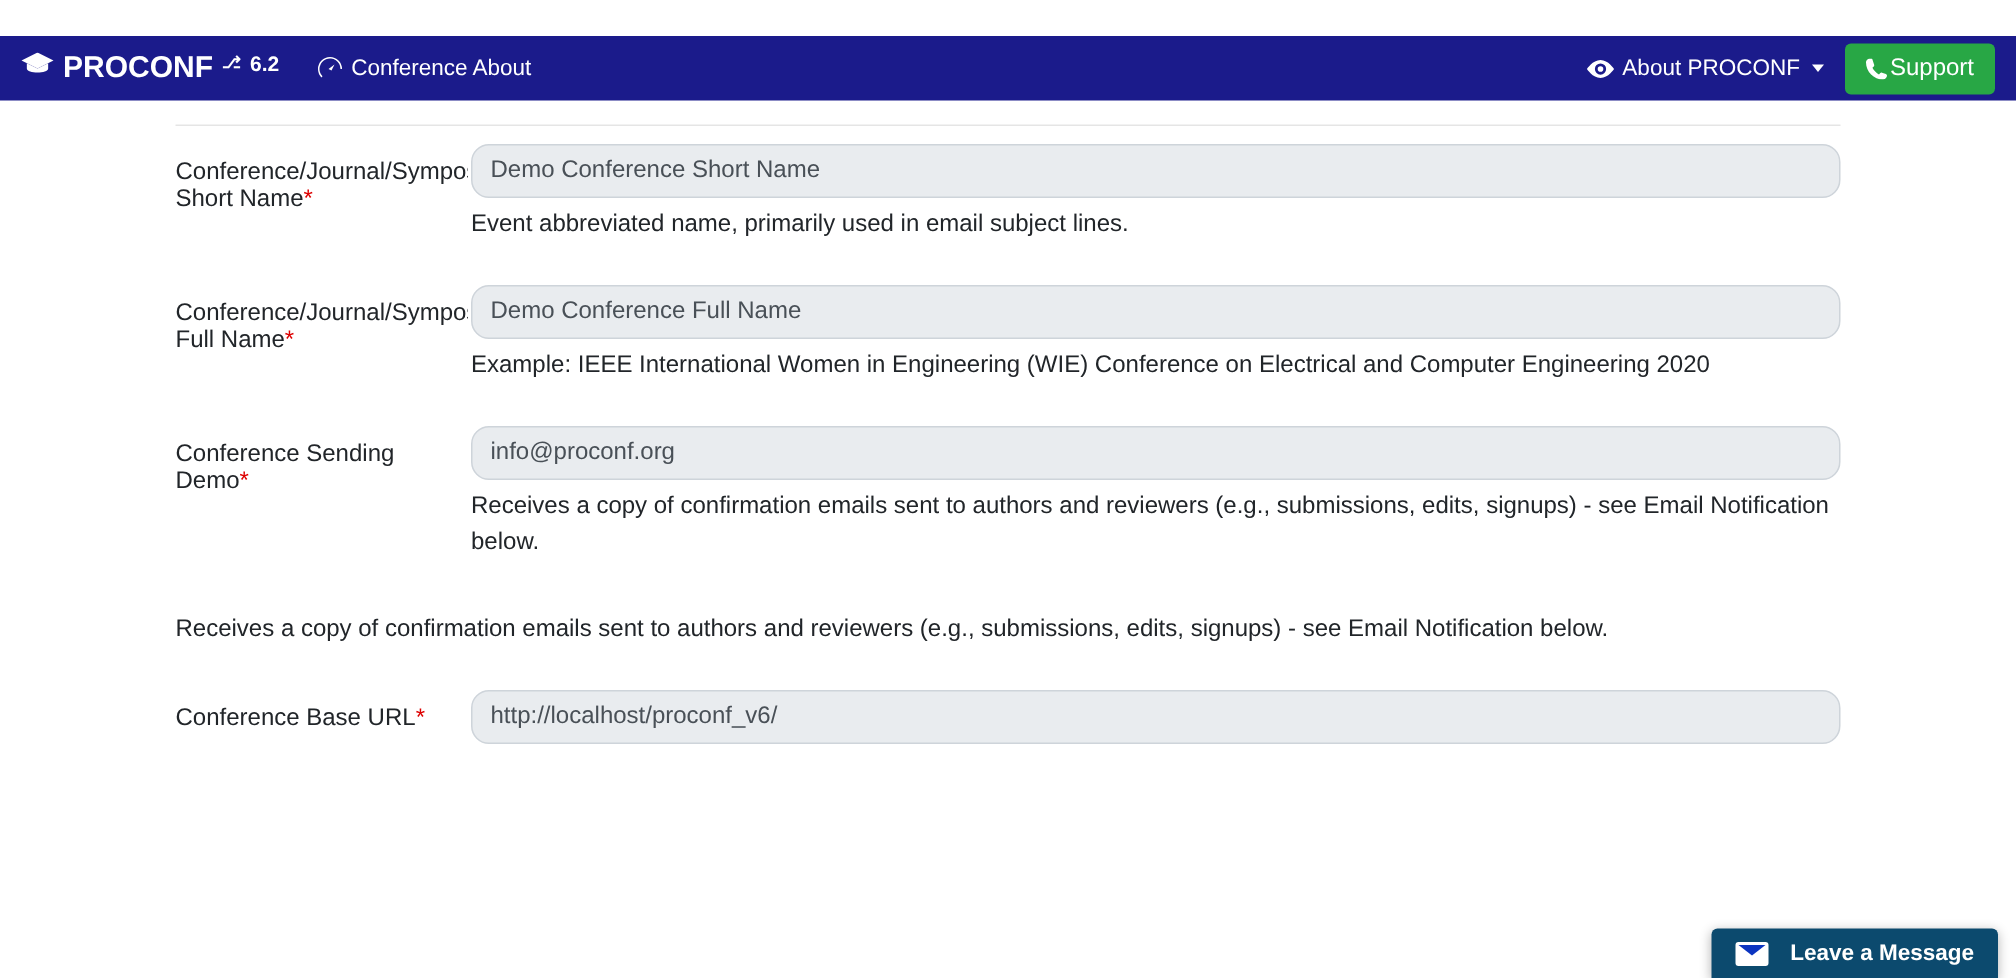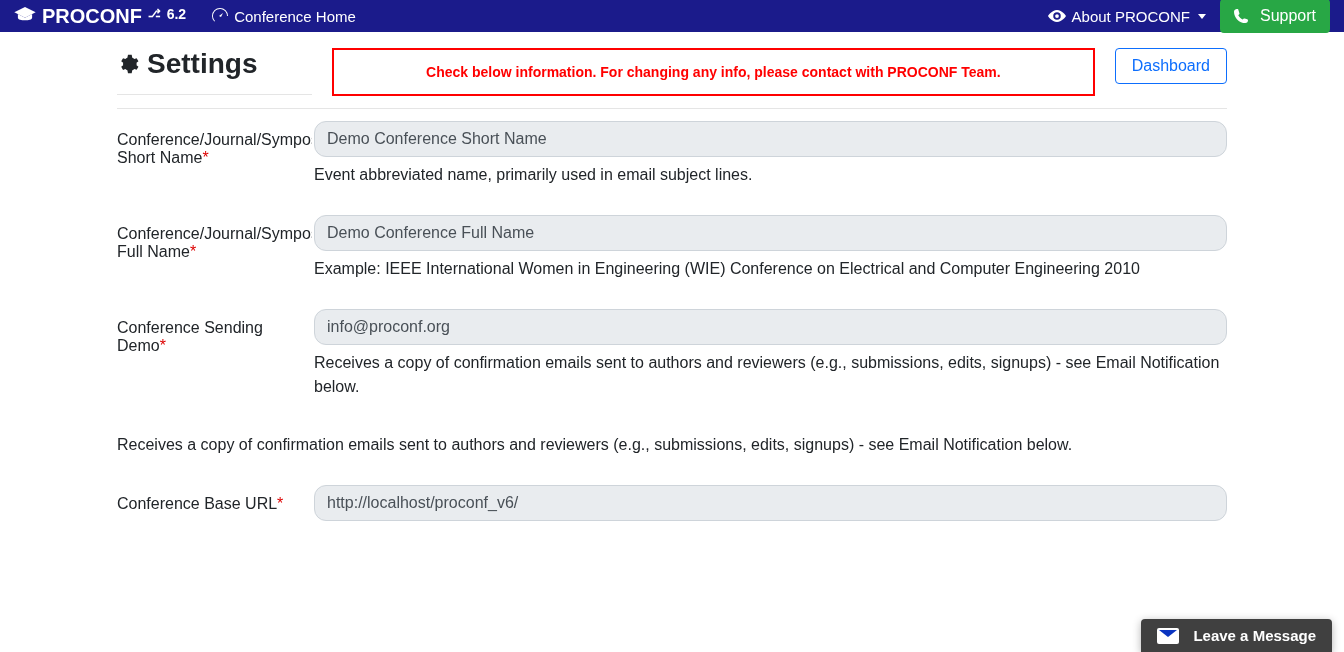--- a/index.html
+++ b/index.html
@@ -6,25 +6,26 @@
   body {
     font-family: "Segoe UI", Arial, sans-serif;
     font-size: 16px;
     color: #333;
     background: #fff;
     width: 1344px;
   }
   
   .navbar {
     background: #1b1b8b;
-    height: 32px;
+    height: 43px;
     display: flex;
     align-items: center;
     padding: 0 14px;
     color: #fff;
+    margin-top: 24px;
   }
   .navbar-left { display: flex; align-items: center; gap: 22px; }
   .brand {
     display: flex; align-items: baseline; gap: 6px;
     font-weight: 600; font-size: 20px;
     cursor: pointer;
   }
   .brand .cap-icon { width: 22px; height: 16px; }
   .brand .ver-icon { font-size: 11px; position: relative; top:-6px; }
   .brand .ver { font-size: 14px; position: relative; top:-4px; }
@@ -34,21 +35,21 @@
     padding: 6px 4px;
   }
   .navbar-right { margin-left: auto; display: flex; gap: 14px;}
   .about-link { display:flex; align-items:center; gap:6px; color:#fff; font-size:15px; cursor:pointer;}
   .caret-down {
     width:0;height:0;border-left:4px solid transparent;border-right:4px solid transparent;
     border-top:5px solid #fff;margin-left:2px;
   }
   .btn-support {
     background:#28a745;border:none;border-radius:4px;color:#fff;
-    font-size:16px;padding:8px 14px;display:flex;align-items:center;gap:12px;cursor:pointer;
+    font-size:16px;padding:8px 14px;display:flex;align-items:center;gap:2px;cursor:pointer;
   }
   
   .container {
     max-width: 1110px;
     margin: 0 auto;
     padding: 16px 0 40px 0;
   }
   .header-row {
     display:flex; align-items:flex-start; gap:20px; margin-bottom:12px;
   }
@@ -84,21 +85,21 @@
   .req { color:#d00; }
   .input-col { flex:1; }
   .form-control {
     width:100%; background:#e9ecef; border:1px solid #ced4da;
     border-radius:12px; font-size:16px; color:#495057; padding:8px 12px;
   }
   .help-text { font-size:16px; color:#212529; margin-top:6px; line-height:1.5;}
   
   .chat-widget {
     position:fixed; bottom:0; right:12px;
-    background:#404040; color:#fff; display:flex; align-items:center;
+    background:#0c4a6e; color:#fff; display:flex; align-items:center;
     gap:14px; padding:8px 16px; border-radius:4px 4px 0 0;
     font-weight:600; font-size:15px; cursor:pointer;
     box-shadow: 0 2px 8px rgba(0,0,0,.3);
   }
   .mail-icon {
     width:22px;height:16px;background:#fff;border-radius:2px;position:relative;
   }
   .mail-icon::after{
     content:""; position:absolute; left:2px; top:2px;
     border-left:9px solid transparent; border-right:9px solid transparent;
@@ -118,21 +119,21 @@
         <path d="M4 8 v4 c0 2 4 3 8 3 s8-1 8-3 v-4 l-8 4 Z"></path>
       </svg>
       <span>PROCONF</span>
       <span class="ver-icon">⎇</span>
       <span class="ver">6.2</span>
     </div>
     <div class="nav-link">
       <svg width="16" height="16" viewBox="0 0 16 16" fill="#fff">
         <path d="M8 0a8 8 0 0 0-8 8 8 8 0 0 0 2.3 5.6l.7-.7A7 7 0 1 1 15 8H16A8 8 0 0 0 8 0zM7 8l4-3-2 4-2-1z"></path>
       </svg>
-      <span>Conference Home</span>
+      <span>Conference About</span>
     </div>
   </div>
   <div class="navbar-right">
     <div class="about-link">
       <svg width="18" height="12" viewBox="0 0 24 16" fill="#fff">
         <path d="M12 0C5 0 0 8 0 8s5 8 12 8 12-8 12-8S19 0 12 0zm0 13a5 5 0 1 1 0-10 5 5 0 0 1 0 10z"></path>
         <circle cx="12" cy="8" r="2.5"></circle>
       </svg>
       <span>About PROCONF</span>
       <span class="caret-down"></span>
@@ -141,56 +142,40 @@
       <svg width="14" height="14" viewBox="0 0 16 16" fill="#fff">
         <path d="M3 0C2 0 0 1 0 3c0 7 6 13 13 13 2 0 3-2 3-3 0-.5-.3-1-.8-1.2l-3-1c-.5-.2-1 .0-1.3.3l-1 1c-2-.9-4-2.9-5-5l1-1c.3-.3.5-.8.3-1.3l-1-3C5 .3 4.5 0 4 0H3z"></path>
       </svg>
       <span>Support</span>
     </button>
   </div>
 </div>
 
 <div class="container">
 
-  <div class="header-row">
-    <div class="title-wrap">
-      <div class="page-title">
-        <svg width="22" height="22" viewBox="0 0 24 24" fill="#212529">
-          <path d="M12 8a4 4 0 1 0 0 8 4 4 0 0 0 0-8zm9.4 4a7.5 7.5 0 0 0-.1-1.3l2.1-1.6-2-3.5-2.5 1a7.2 7.2 0 0 0-2.2-1.3L16 2h-4l-.7 3.3a7.2 7.2 0 0 0-2.2 1.3l-2.5-1-2 3.5 2.1 1.6a7.5 7.5 0 0 0 0 2.6L4.6 15l2 3.5 2.5-1a7.2 7.2 0 0 0 2.2 1.3L12 22h4l.7-3.3a7.2 7.2 0 0 0 2.2-1.3l2.5 1 2-3.5-2.1-1.6c.1-.4.1-.9.1-1.3z"></path>
-        </svg>
-        <span>Settings</span>
-      </div>
-    </div>
-    <div class="alert-red">
-      <span>Check below information. For changing any info, please contact with PROCONF Team.</span>
-    </div>
-    <button class="btn-dashboard">
-      <span>Dashboard</span>
-    </button>
-  </div>
 
   <hr class="hr">
 
   <div class="form-group">
     <div class="label-col">
       <span>Conference/Journal/Symposium/Seminar Short Name</span><span class="req">*</span>
     </div>
     <div class="input-col">
       <input type="text" class="form-control" readonly="" value="Demo Conference Short Name" style="">
       <div class="help-text">Event abbreviated name, primarily used in email subject lines.</div>
     </div>
   </div>
 
   <div class="form-group">
     <div class="label-col">
       <span>Conference/Journal/Symposium/Seminar Full Name</span><span class="req">*</span>
     </div>
     <div class="input-col">
       <input type="text" class="form-control" readonly="" value="Demo Conference Full Name" style="">
-      <div class="help-text">Example: IEEE International Women in Engineering (WIE) Conference on Electrical and Computer Engineering 2010</div>
+      <div class="help-text">Example: IEEE International Women in Engineering (WIE) Conference on Electrical and Computer Engineering 2020</div>
     </div>
   </div>
 
   <div class="form-group">
     <div class="label-col">
       <span>Conference Sending Demo</span><span class="req">*</span>
     </div>
     <div class="input-col">
       <input type="text" class="form-control" readonly="" value="info@proconf.org" style="">
       <div class="help-text">Receives a copy of confirmation emails sent to authors and reviewers (e.g., submissions, edits, signups) - see Email Notification below.</div>

